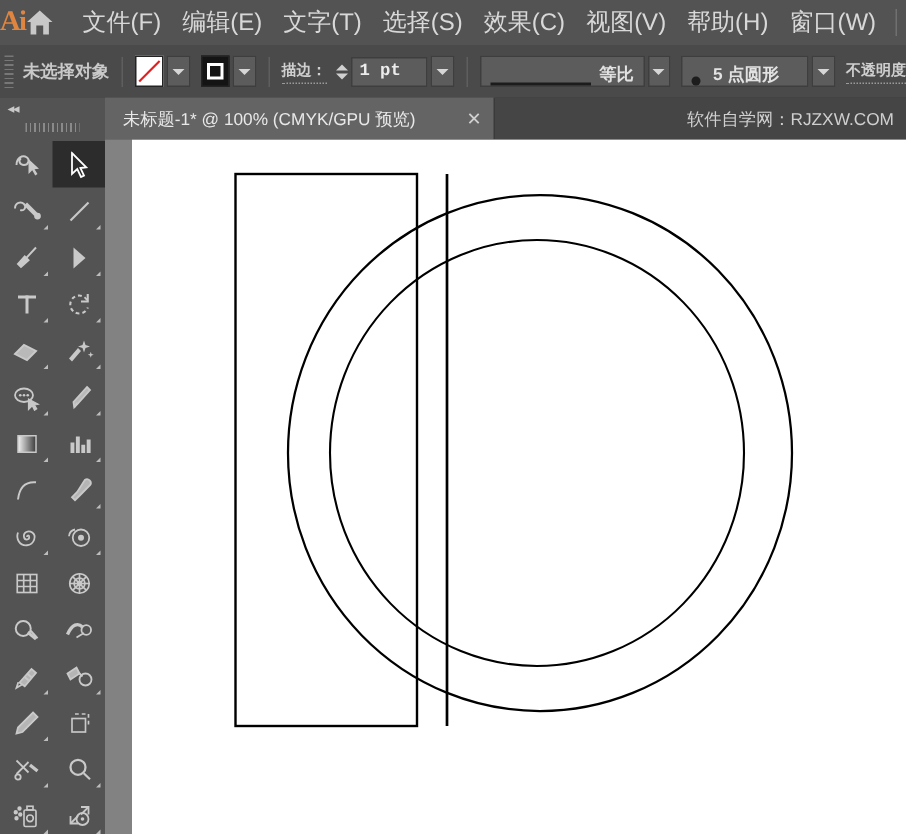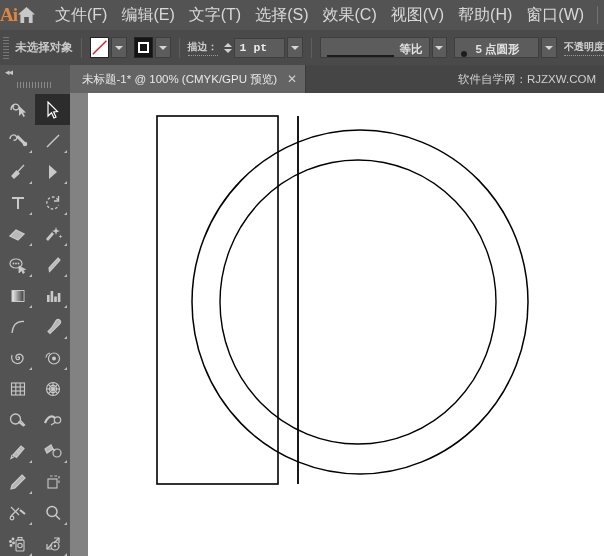--- a/index.html
+++ b/index.html
@@ -98,20 +98,21 @@
   }
 
   
   .tabbar{
     position:absolute;left:70px;top:65px;width:534px;height:28px;
     background:#454545;display:flex;align-items:stretch;
   }
   .doc-tab{
     background:#646464;display:flex;align-items:center;padding:0 8px 0 12px;
     border-right:1px solid #3a3a3a;
+    gap:24px;
   }
   .doc-tab-label{font-size:11.5px;color:#e8e8e8;white-space:nowrap;}
   .tab-close{
     margin-left:10px;font-size:12px;color:#d0d0d0;cursor:pointer;line-height:1;
     font-weight:bold;
   }
   .watermark{
     margin-left:auto;padding-right:8px;display:flex;align-items:center;
     font-size:11.5px;color:#cfcfcf;white-space:nowrap;
   }

